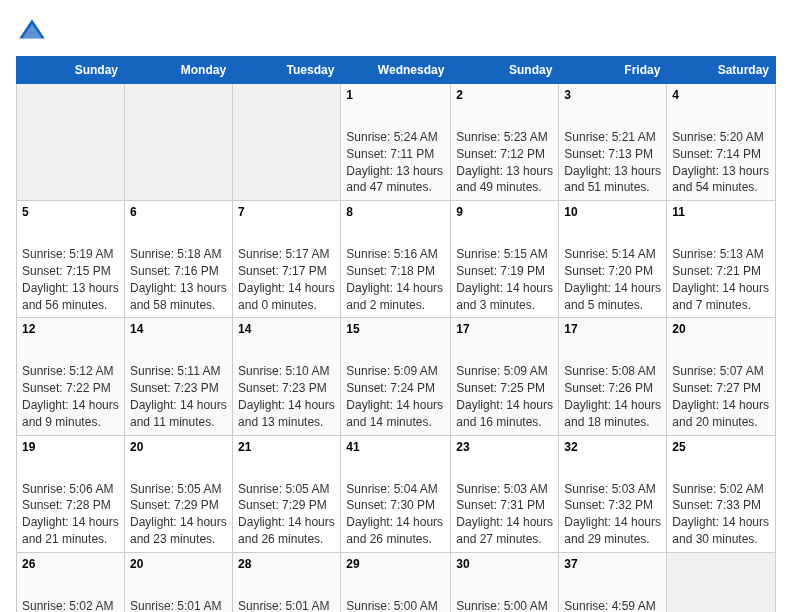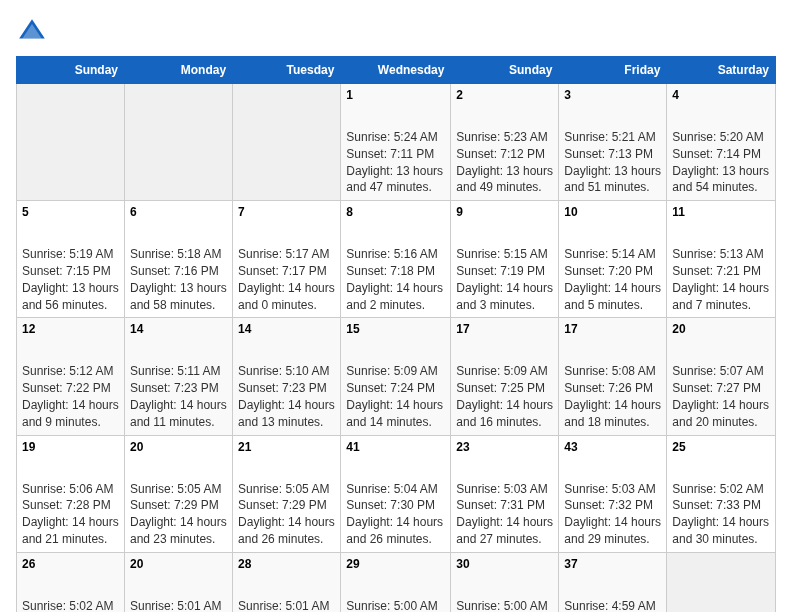--- a/index.html
+++ b/index.html
@@ -226,21 +226,21 @@
           </td>
           <td>
             <div class="day-num">41</div>
             <div class="day-info">Sunrise: 5:04 AM<br>Sunset: 7:30 PM<br>Daylight: 14 hours and 26 minutes.</div>
           </td>
           <td>
             <div class="day-num">23</div>
             <div class="day-info">Sunrise: 5:03 AM<br>Sunset: 7:31 PM<br>Daylight: 14 hours and 27 minutes.</div>
           </td>
           <td>
-            <div class="day-num">43</div>
+            <div class="day-num">32</div>
             <div class="day-info">Sunrise: 5:03 AM<br>Sunset: 7:32 PM<br>Daylight: 14 hours and 29 minutes.</div>
           </td>
           <td>
             <div class="day-num">25</div>
             <div class="day-info">Sunrise: 5:02 AM<br>Sunset: 7:33 PM<br>Daylight: 14 hours and 30 minutes.</div>
           </td>
         </tr>
         <tr>
           <td>
             <div class="day-num">26</div>

